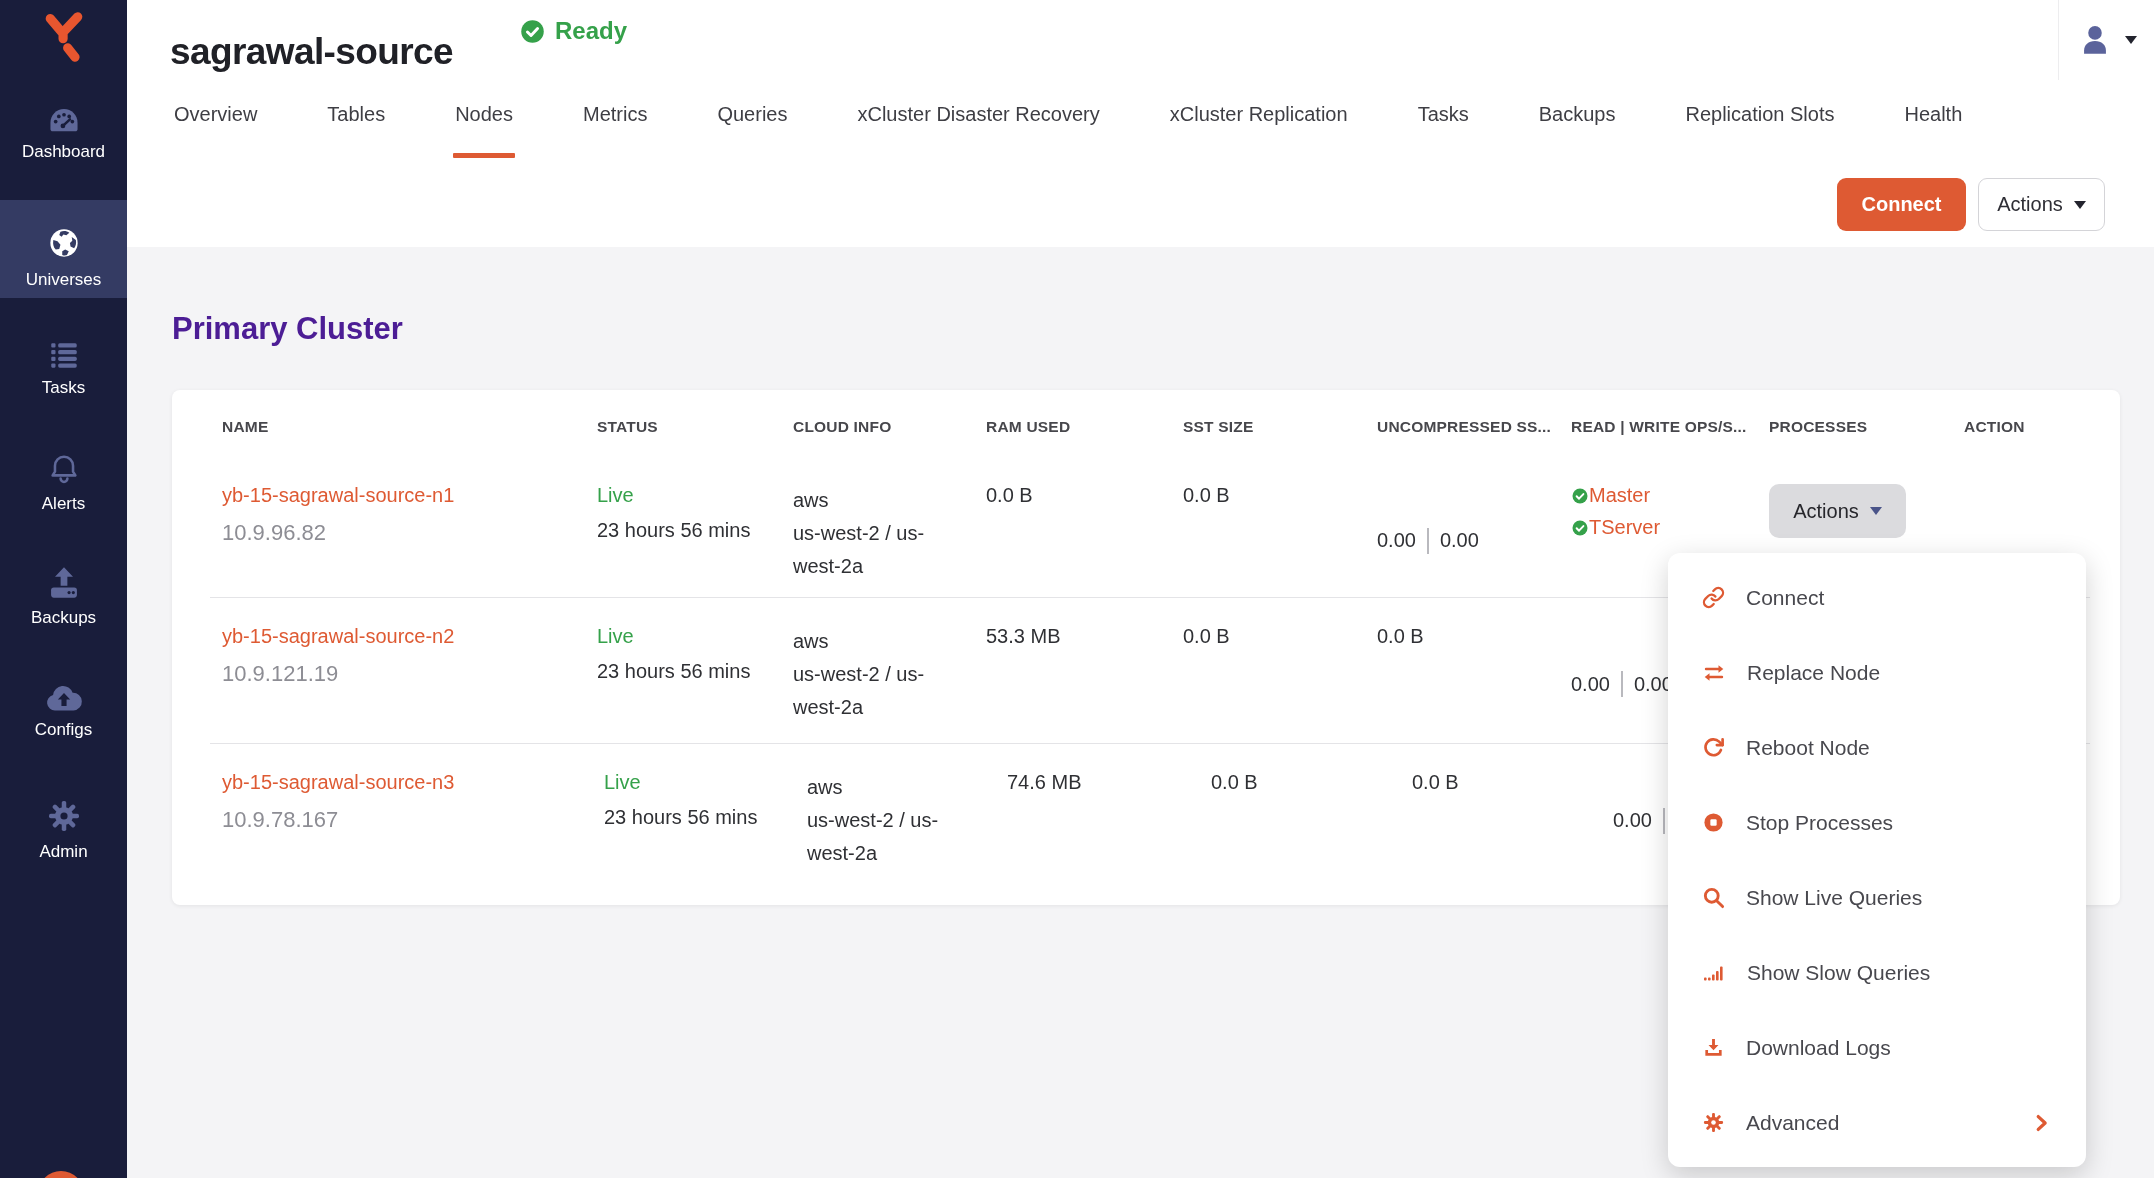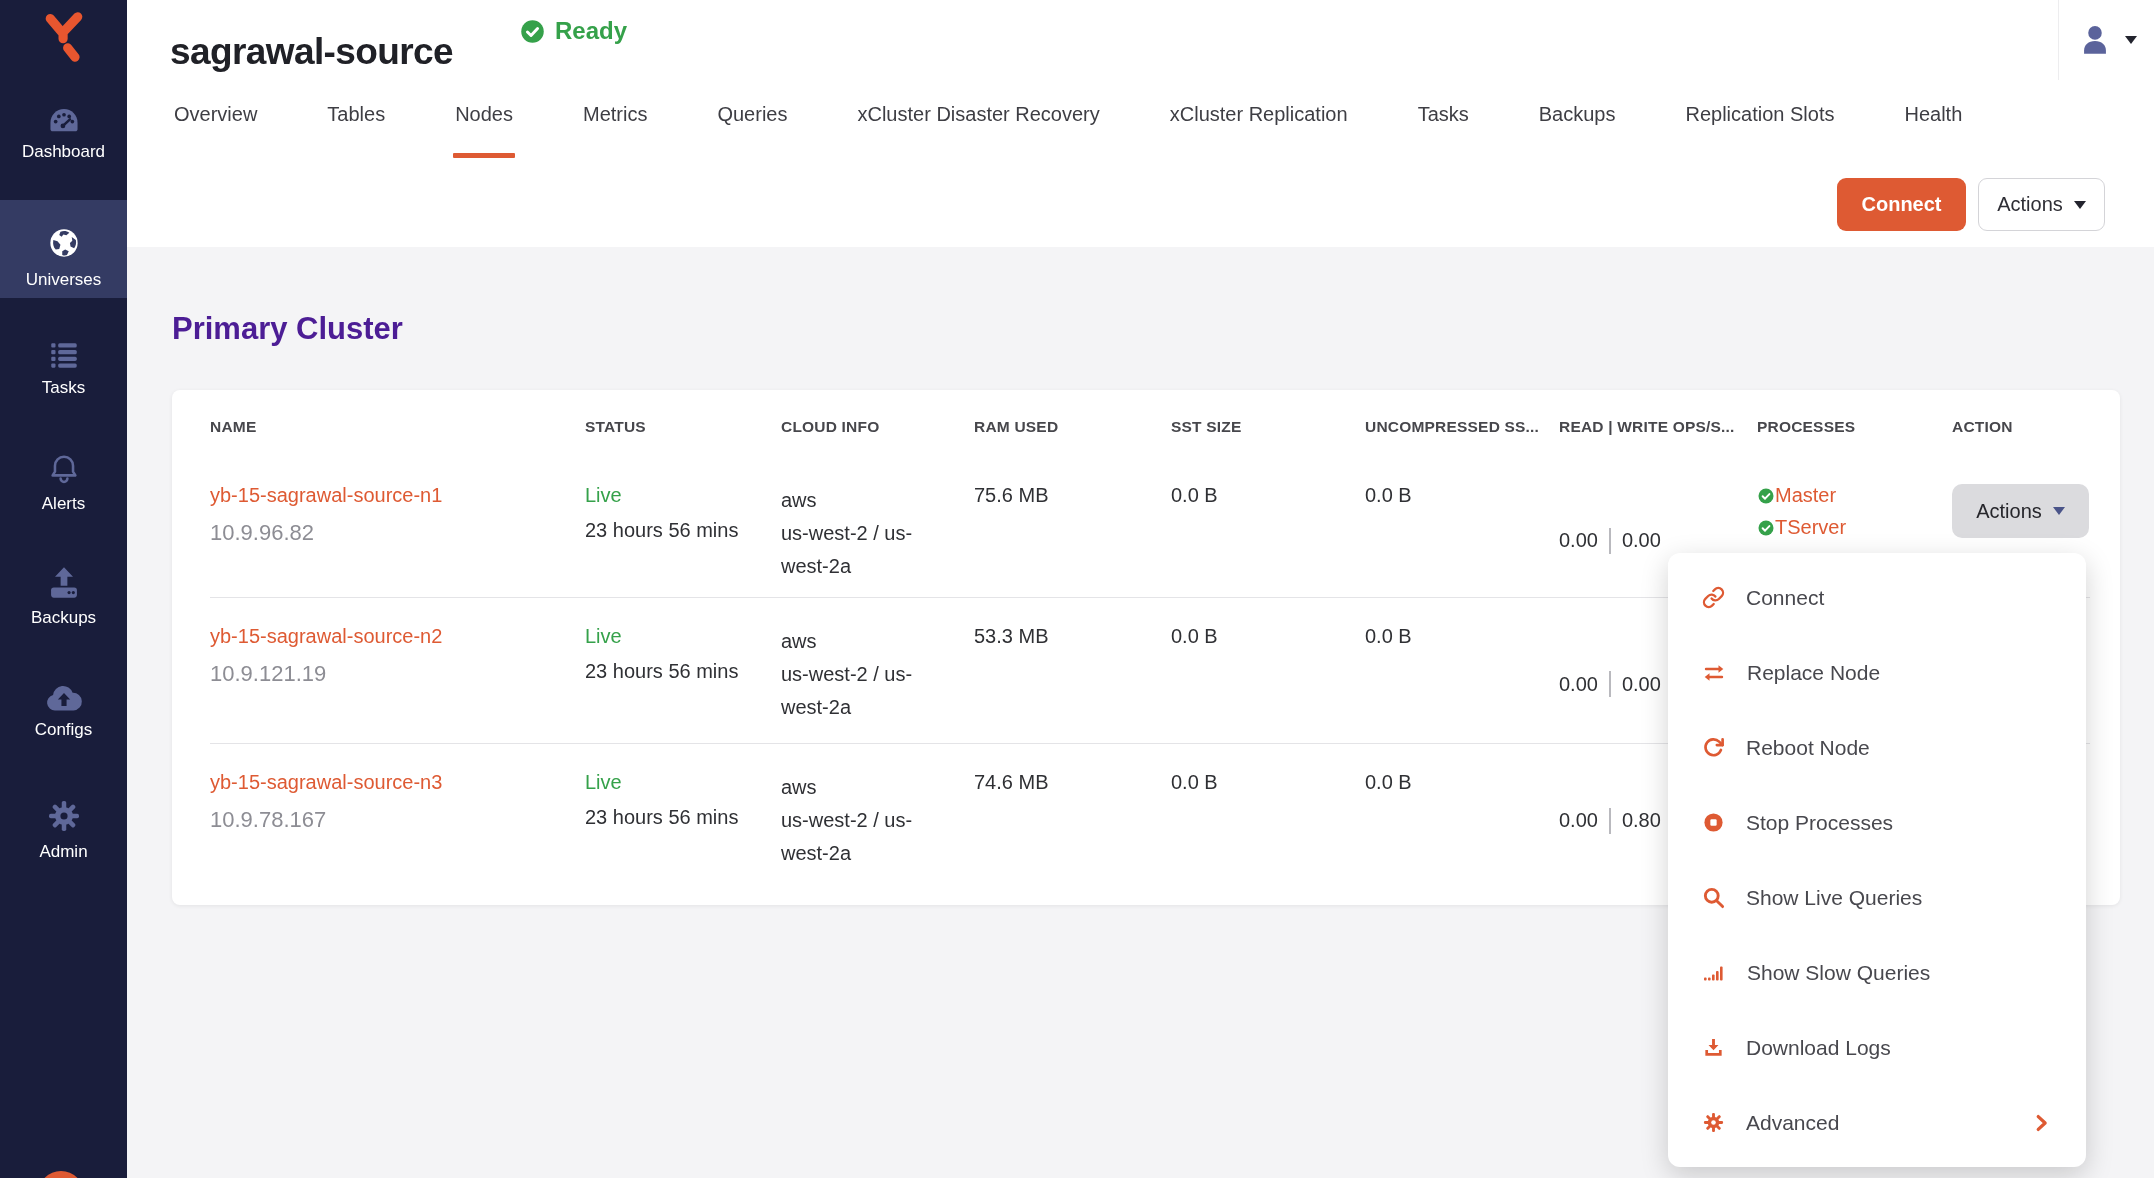--- a/index.html
+++ b/index.html
@@ -43,26 +43,26 @@
   .tab.active::after{content:"";position:absolute;left:-2px;right:-2px;top:50px;height:5px;background:#DE5A33;border-radius:1px;}
 
   .header-actions{position:absolute;top:178px;right:49px;display:flex;gap:12px;}
   .btn-connect{width:129px;height:53px;border:none;border-radius:9px;background:#DE5A33;color:#fff;font-size:20px;font-weight:600;font-family:inherit;display:flex;align-items:center;justify-content:center;cursor:pointer;}
   .btn-actions-hdr{width:127px;height:53px;border:1px solid #D4D4D8;border-radius:9px;background:#fff;color:#2E2E35;font-size:20px;font-family:inherit;display:flex;align-items:center;justify-content:center;gap:11px;cursor:pointer;box-sizing:border-box;}
 
   
   .content{position:absolute;left:0;right:0;top:247px;bottom:0;background:#F4F4F6;}
   .section-title{position:absolute;left:45px;top:38px;font-size:31px;font-weight:700;color:#4c1d95;}
   .card{position:absolute;left:45px;top:143px;width:1948px;height:515px;background:#fff;border-radius:8px;box-shadow:0 1px 4px rgba(0,0,0,0.07);overflow:hidden;}
-  .tgrid{display:grid;grid-template-columns:375px 196px 193px 197px 194px 194px 198px 195px 1fr;padding-left:38px;box-sizing:border-box;}
+  .tgrid{display:grid;grid-template-columns:375px 196px 193px 197px 194px 194px 198px 195px 1fr;padding-left:50px;box-sizing:border-box;}
   .thead{padding-top:28px;height:66px;font-size:15.5px;font-weight:600;color:#47474C;letter-spacing:0.2px;}
   .trow{position:relative;padding-top:28px;}
   .trow.r1{height:141px;}
   .trow.r2{height:146px;}
-  .trow.r3{height:122px;}
+  .trow.r3{height:122px;gap:7px;}
   .trow.divided::before{content:"";position:absolute;top:0;left:38px;right:30px;height:1px;background:#E4E4E7;}
   .node-name{color:#DE5A33;font-size:20px;font-weight:500;cursor:pointer;}
   .node-ip{color:#8D8D94;font-size:22px;margin-top:13px;}
   .live-text{color:#35A14A;font-size:20px;}
   .uptime{color:#2F3034;font-size:20px;margin-top:12px;}
   .cloud-line{color:#2F3034;font-size:20px;line-height:33px;}
   .cell-val{color:#2F3034;font-size:20px;}
   .rw-cell{display:flex;align-items:center;color:#2F3034;font-size:20px;}
   .rw-sep{display:inline-block;width:2px;height:26px;background:#B9B9BE;margin:0 11px;}
   .proc-chip{display:flex;align-items:center;gap:0;margin-bottom:9px;}
@@ -250,21 +250,20 @@
           </div>
           <div>
             <div class="live-text">Live</div>
             <div class="uptime">23 hours 56 mins</div>
           </div>
           <div>
             <div class="cloud-line">aws</div>
             <div class="cloud-line">us-west-2 / us-</div>
             <div class="cloud-line">west-2a</div>
           </div>
-          <div class="cell-val">75.6 MB</div>
           <div class="cell-val">0.0 B</div>
           <div class="cell-val">0.0 B</div>
           <div class="rw-cell">
             <span>0.00</span>
             <span class="rw-sep"></span>
             <span>0.00</span>
           </div>
           <div>
             <div class="proc-chip">
               <svg width="18" height="18" viewBox="0 0 24 24">

